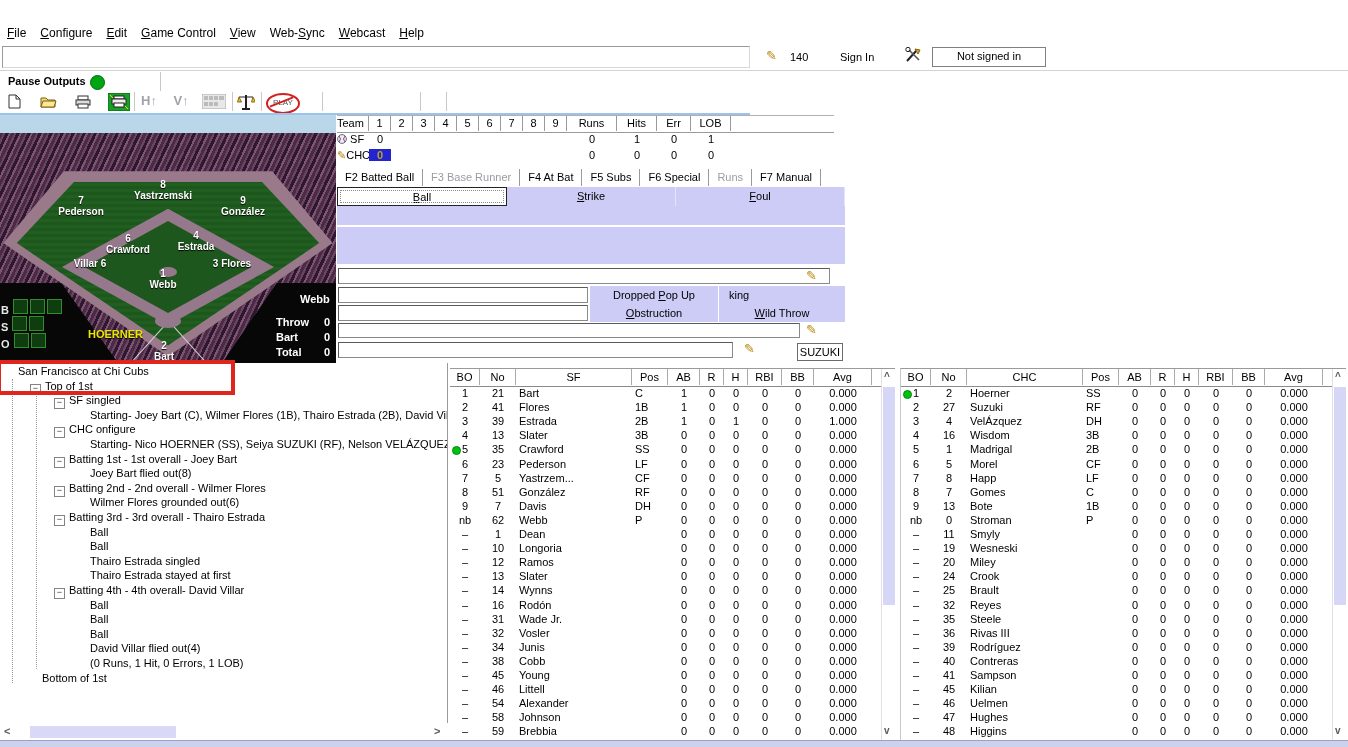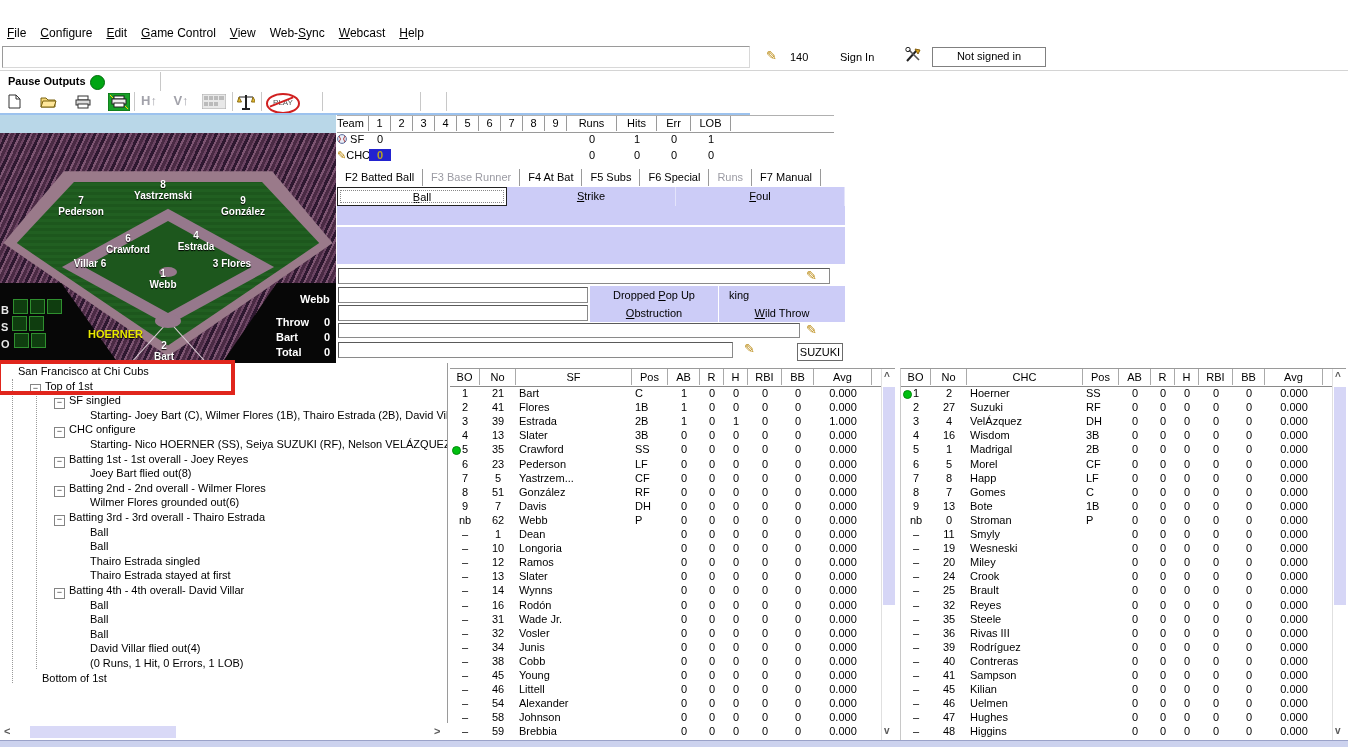--- a/index.html
+++ b/index.html
@@ -262,21 +262,21 @@
 
   <div class="abs" id="tree">
     <div class="tree-guide" style="left:12px;top:16px;height:304px"></div>
     <div class="tree-guide" style="left:36px;top:31px;height:275px"></div>
   <div class="tree-row" style="left: 18px; top: 2px;"><span>San Francisco at Chi Cubs</span></div>
       <div class="tree-row" style="left: 30px; top: 16.6px;"><span class="tree-box">−</span><span>Top of 1st</span></div>
       <div class="tree-row" style="left: 54px; top: 31.2px;"><span class="tree-box">−</span><span>SF singled</span></div>
       <div class="tree-row" style="left: 90px; top: 45.8px;"><span>Starting- Joey Bart (C), Wilmer Flores (1B), Thairo Estrada (2B), David Villar (3B),</span></div>
       <div class="tree-row" style="left: 54px; top: 60.4px;"><span class="tree-box">−</span><span>CHC onfigure</span></div>
       <div class="tree-row" style="left: 90px; top: 75px;"><span>Starting- Nico HOERNER (SS), Seiya SUZUKI (RF), Nelson VELÁZQUEZ (DH), F</span></div>
-      <div class="tree-row" style="left: 54px; top: 89.6px;"><span class="tree-box">−</span><span>Batting 1st - 1st overall - Joey Reyes</span></div>
+      <div class="tree-row" style="left: 54px; top: 89.6px;"><span class="tree-box">−</span><span>Batting 1st - 1st overall - Joey Bart</span></div>
       <div class="tree-row" style="left: 90px; top: 104.2px;"><span>Joey Bart flied out(8)</span></div>
       <div class="tree-row" style="left: 54px; top: 118.8px;"><span class="tree-box">−</span><span>Batting 2nd - 2nd overall - Wilmer Flores</span></div>
       <div class="tree-row" style="left: 90px; top: 133.4px;"><span>Wilmer Flores grounded out(6)</span></div>
       <div class="tree-row" style="left: 54px; top: 148px;"><span class="tree-box">−</span><span>Batting 3rd - 3rd overall - Thairo Estrada</span></div>
       <div class="tree-row" style="left: 90px; top: 162.6px;"><span>Ball</span></div>
       <div class="tree-row" style="left: 90px; top: 177.2px;"><span>Ball</span></div>
       <div class="tree-row" style="left: 90px; top: 191.8px;"><span>Thairo Estrada singled</span></div>
       <div class="tree-row" style="left: 90px; top: 206.4px;"><span>Thairo Estrada stayed at first</span></div>
       <div class="tree-row" style="left: 54px; top: 221px;"><span class="tree-box">−</span><span>Batting 4th - 4th overall- David Villar</span></div>
       <div class="tree-row" style="left: 90px; top: 235.6px;"><span>Ball</span></div>

